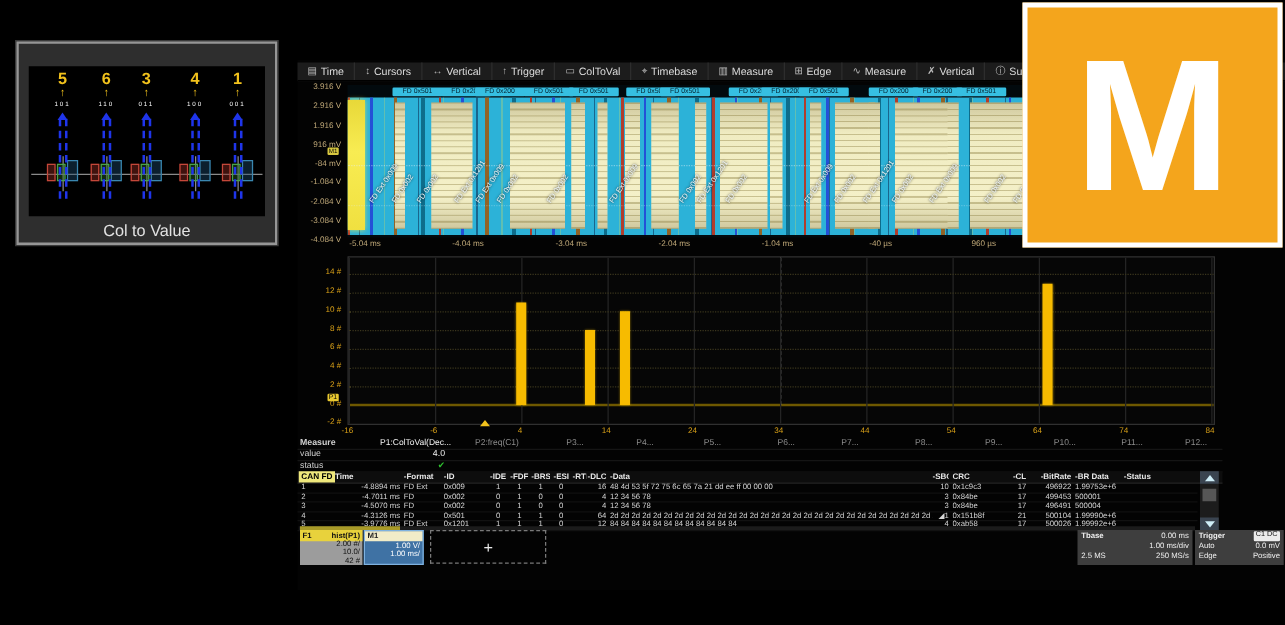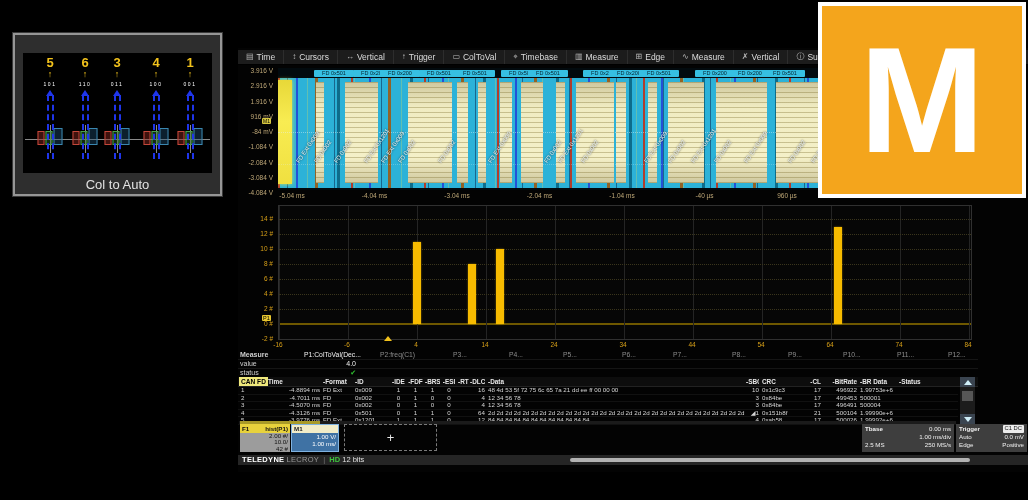--- a/index.html
+++ b/index.html
@@ -209,21 +209,21 @@
           <div class="lp-tick"></div>
           <div class="lp-cluster">
             <span class="lp-box-r"></span>
             <span class="lp-box-g"></span>
             <span class="lp-box-b"></span>
           </div>
           <div class="lp-bluetip"></div>
           <div class="lp-bluearrow"></div>
         </div>
       </div>
-    <div id="lp-title">Col to Auto</div>
+    <div id="lp-title">Col to Value</div>
   </div>
 
   <div id="scope">
     <div id="menu-bar">
         <div class="menu-item">
           <span class="mi-icon">▤</span>
           <span>Time</span>
         </div>
         <div class="menu-item">
           <span class="mi-icon">↕</span>
@@ -603,28 +603,18 @@
             <span>Auto</span>
             <span>0.0 mV</span>
           </div>
         <div class="dline">
             <span>Edge</span>
             <span>Positive</span>
           </div>
       </div>
     </div>
 
-    <div id="status-bar">
-      <div id="sb-text">
-        <span class="b1">TELEDYNE</span>
-        <span class="b2">LECROY</span>
-        <span class="sep">|</span>
-        <span class="hd">HD</span>
-        <span>12 bits</span>
-      </div>
-      <div id="sb-gray"></div>
-    </div>
   </div>
 
   <div id="logo">
     <span>M</span>
   </div>
 </div>
 
 </body></html>

